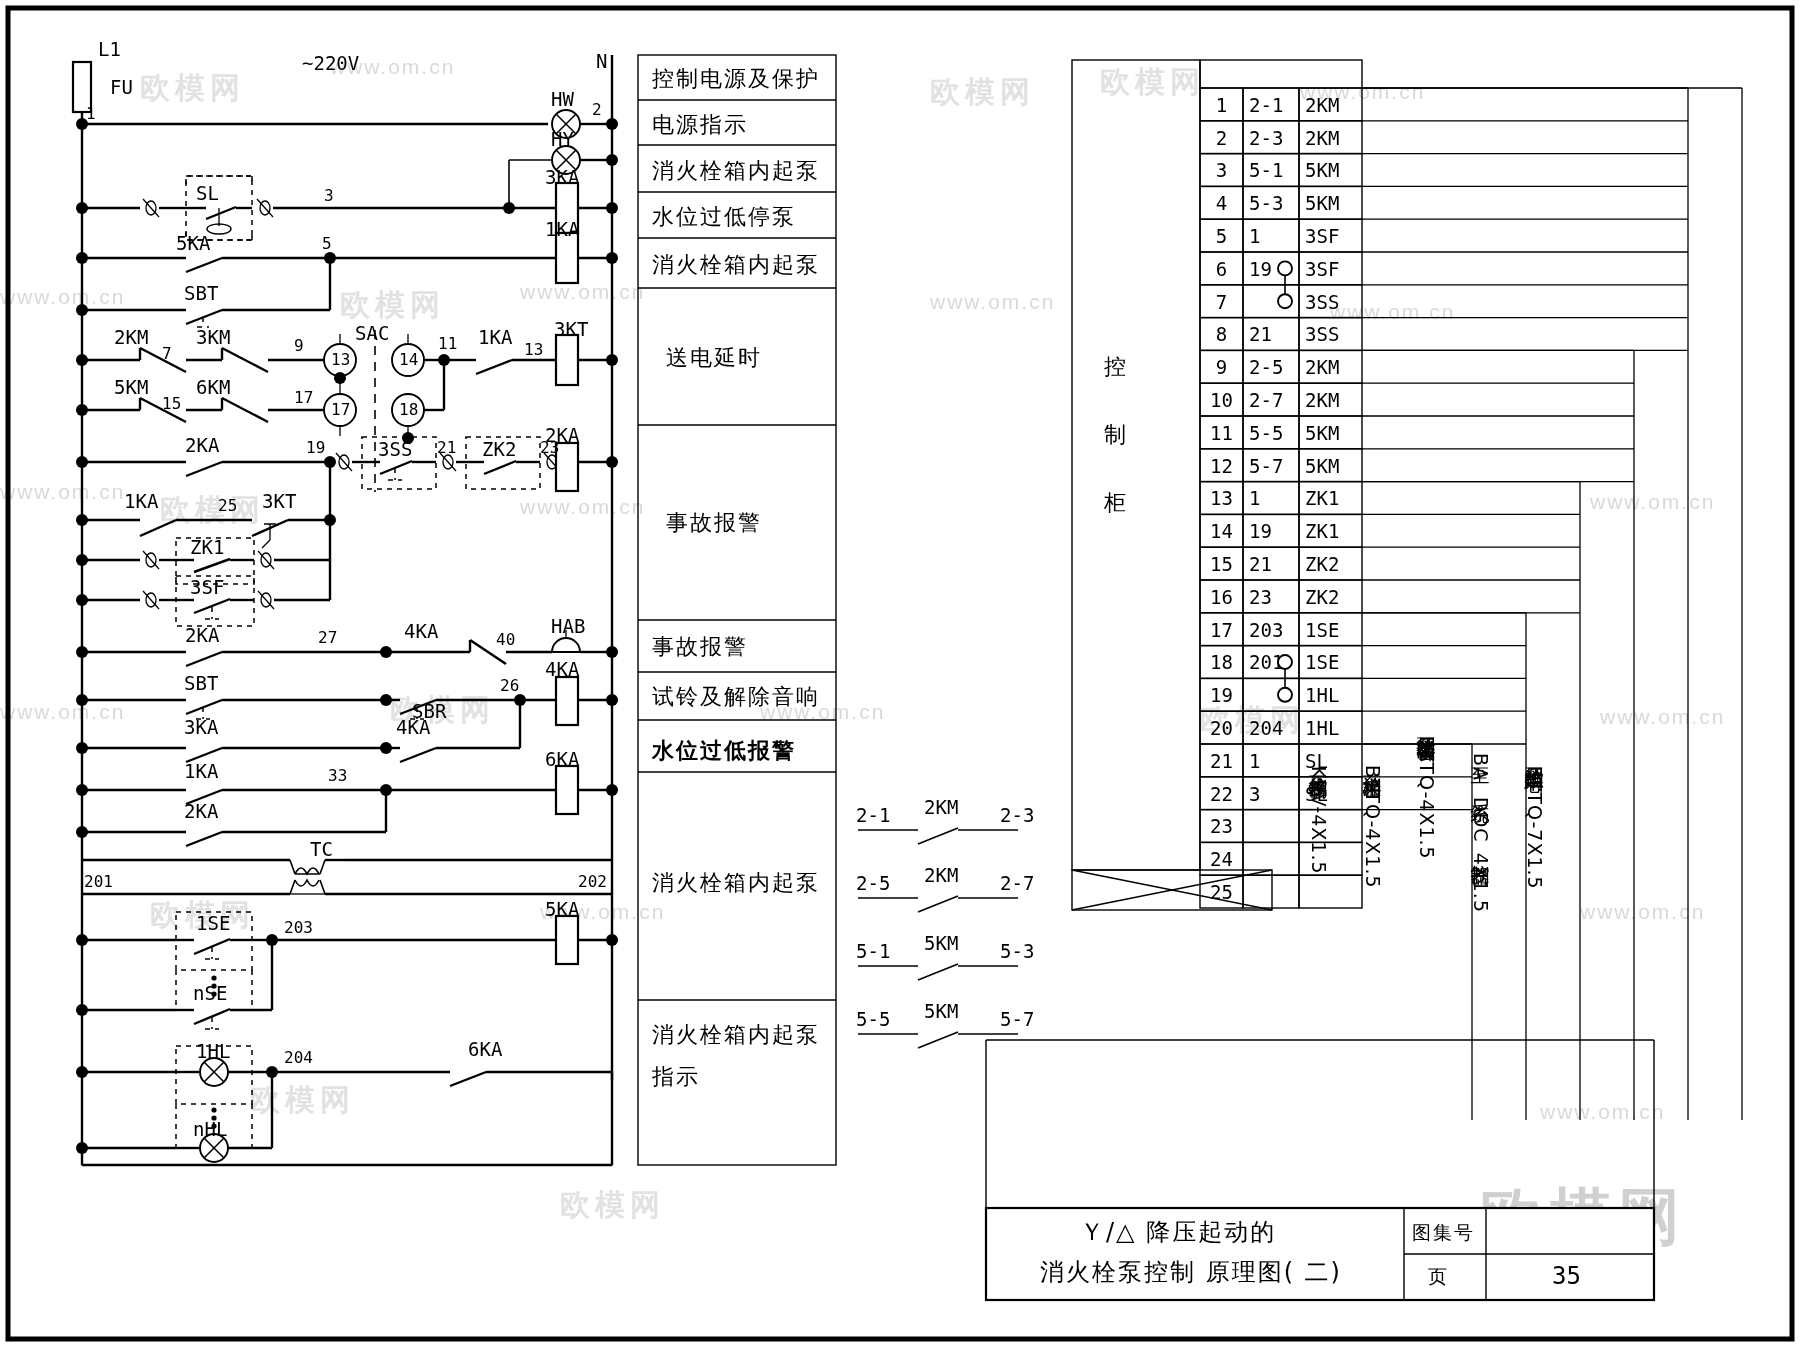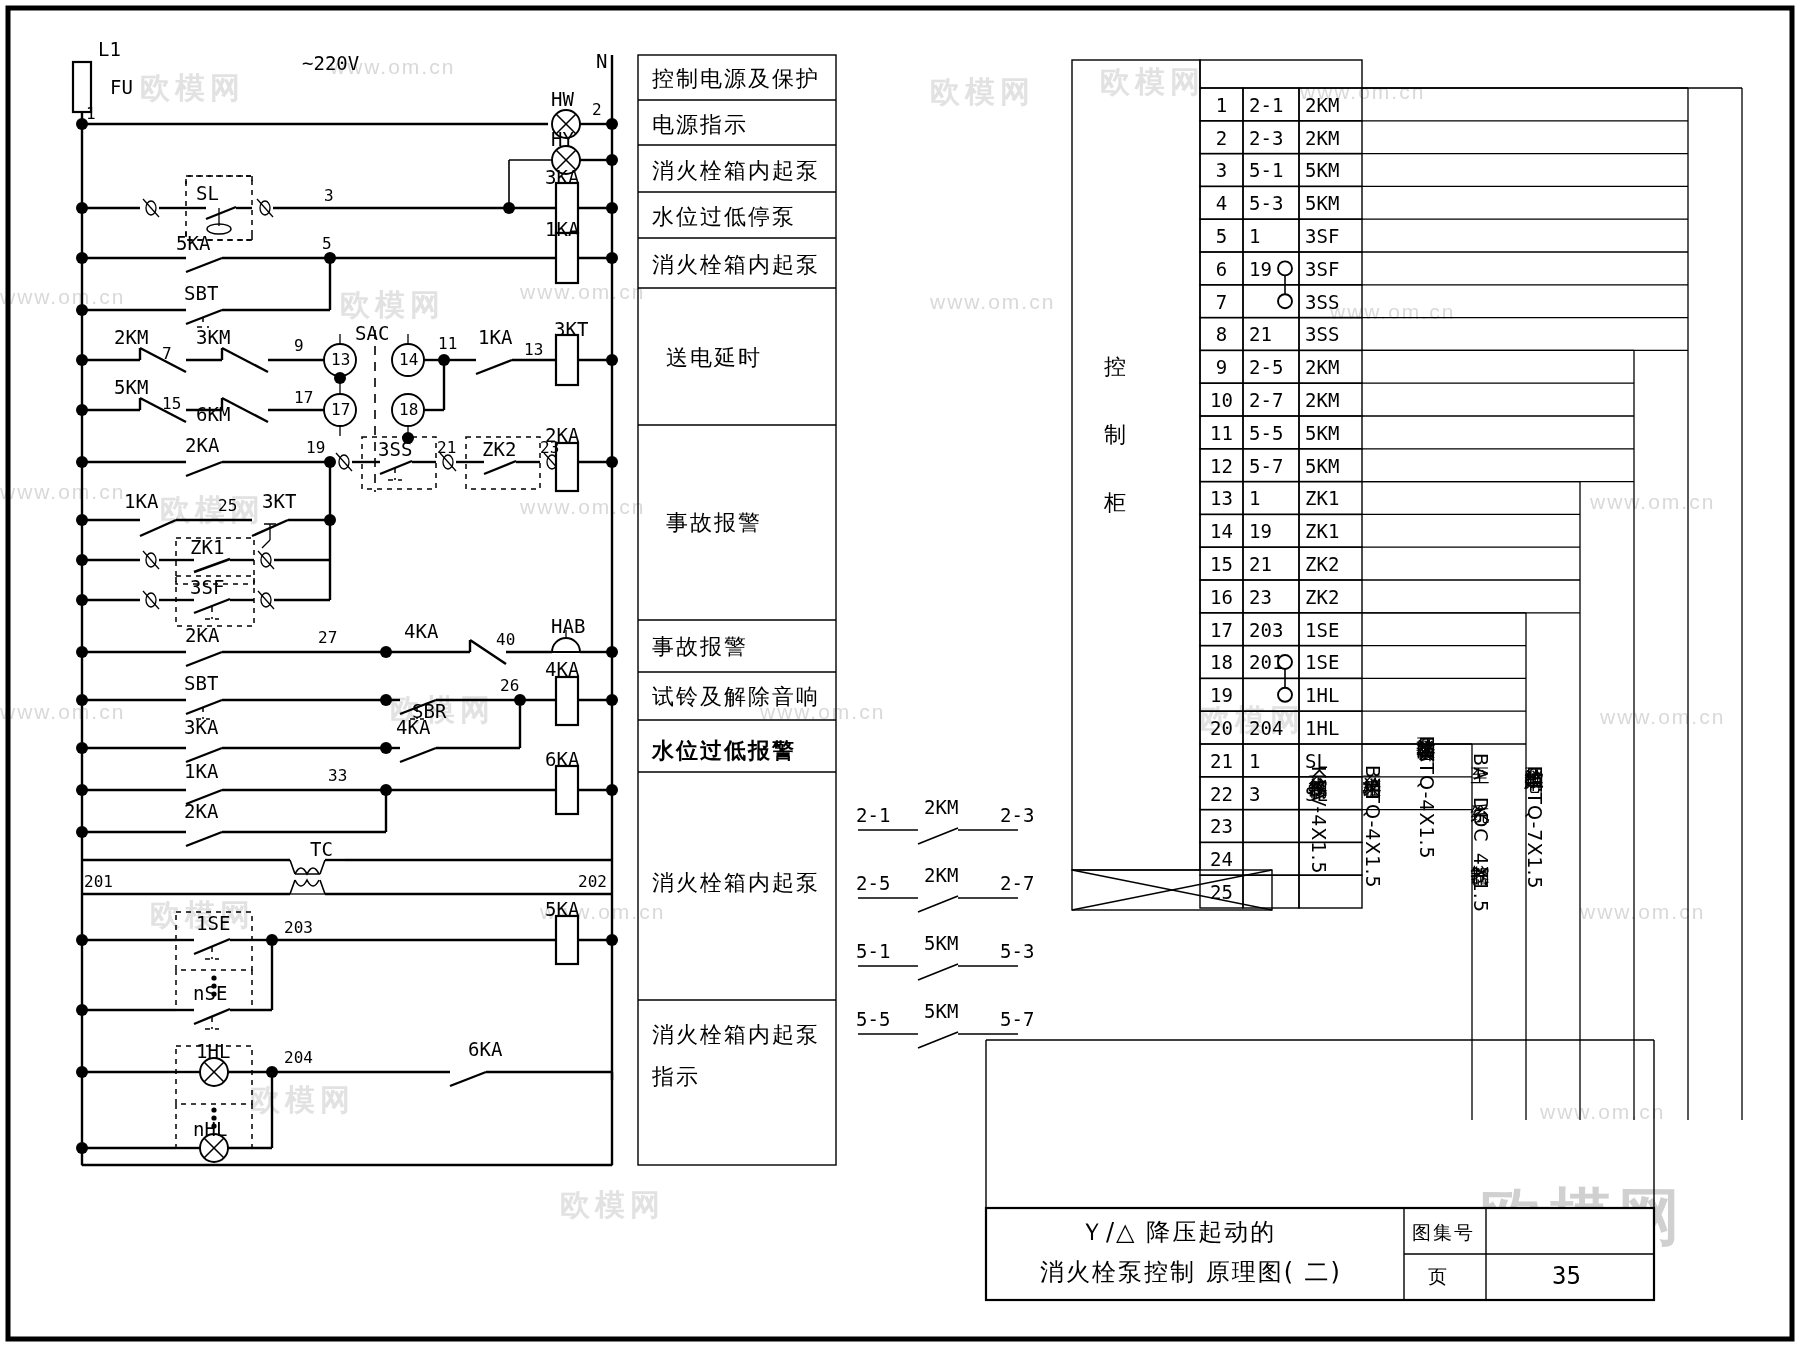--- a/index.html
+++ b/index.html
@@ -712,21 +712,21 @@
   <div class="lbl" style="left:545px;top:658px;">4KA</div>
   <div class="lbl" style="left:545px;top:748px;">6KA</div>
   <div class="lbl" style="left:545px;top:898px;">5KA</div>
 
   <div class="lbl" style="left:196px;top:182px;">SL</div>
   <div class="lbl" style="left:176px;top:232px;">5KA</div>
   <div class="lbl" style="left:184px;top:282px;">SBT</div>
   <div class="lbl" style="left:114px;top:326px;">2KM</div>
   <div class="lbl" style="left:196px;top:326px;">3KM</div>
   <div class="lbl" style="left:114px;top:376px;">5KM</div>
-  <div class="lbl" style="left:196px;top:376px;margin-top:27px;">6KM</div>
+  <div class="lbl" style="left:196px;top:376px;">6KM</div>
   <div class="lbl" style="left:355px;top:322px;">SAC</div>
   <div class="lbl" style="left:478px;top:326px;">1KA</div>
   <div class="lbl" style="left:185px;top:434px;">2KA</div>
   <div class="lbl" style="left:378px;top:438px;">3SS</div>
   <div class="lbl" style="left:482px;top:438px;">ZK2</div>
   <div class="lbl" style="left:124px;top:490px;">1KA</div>
   <div class="lbl" style="left:262px;top:490px;">3KT</div>
   <div class="lbl" style="left:190px;top:536px;">ZK1</div>
   <div class="lbl" style="left:190px;top:576px;">3SF</div>
   <div class="lbl" style="left:185px;top:624px;">2KA</div>

